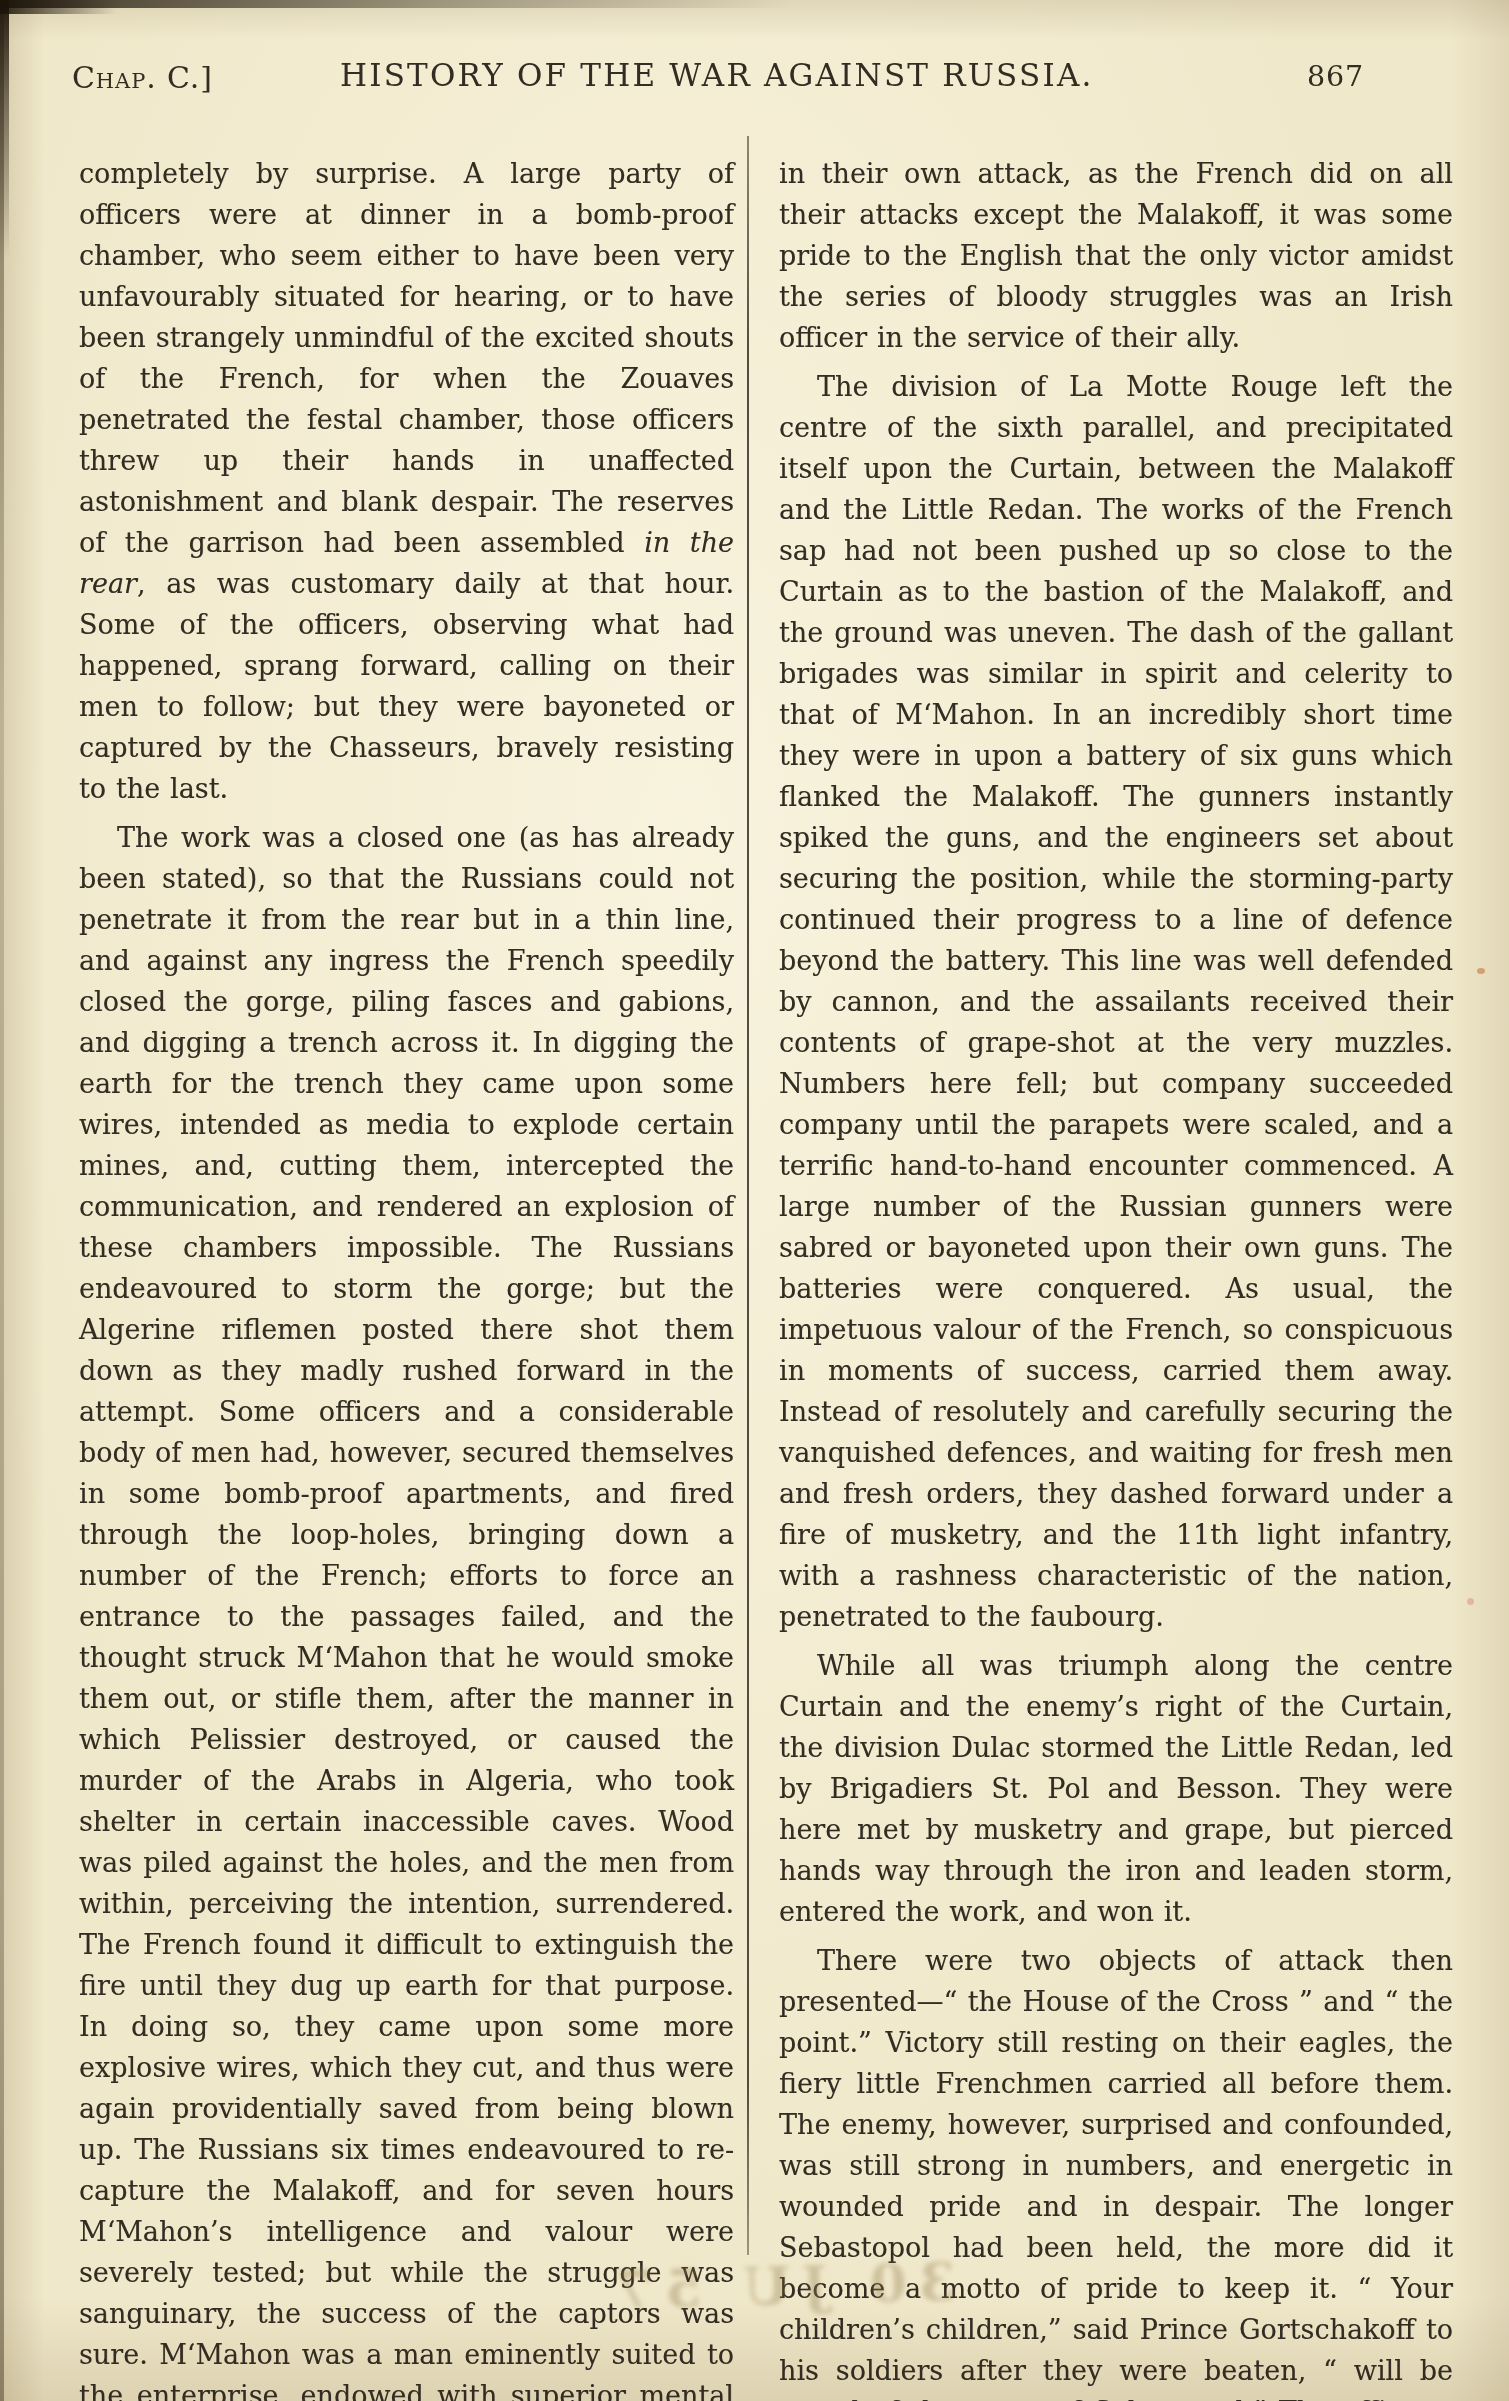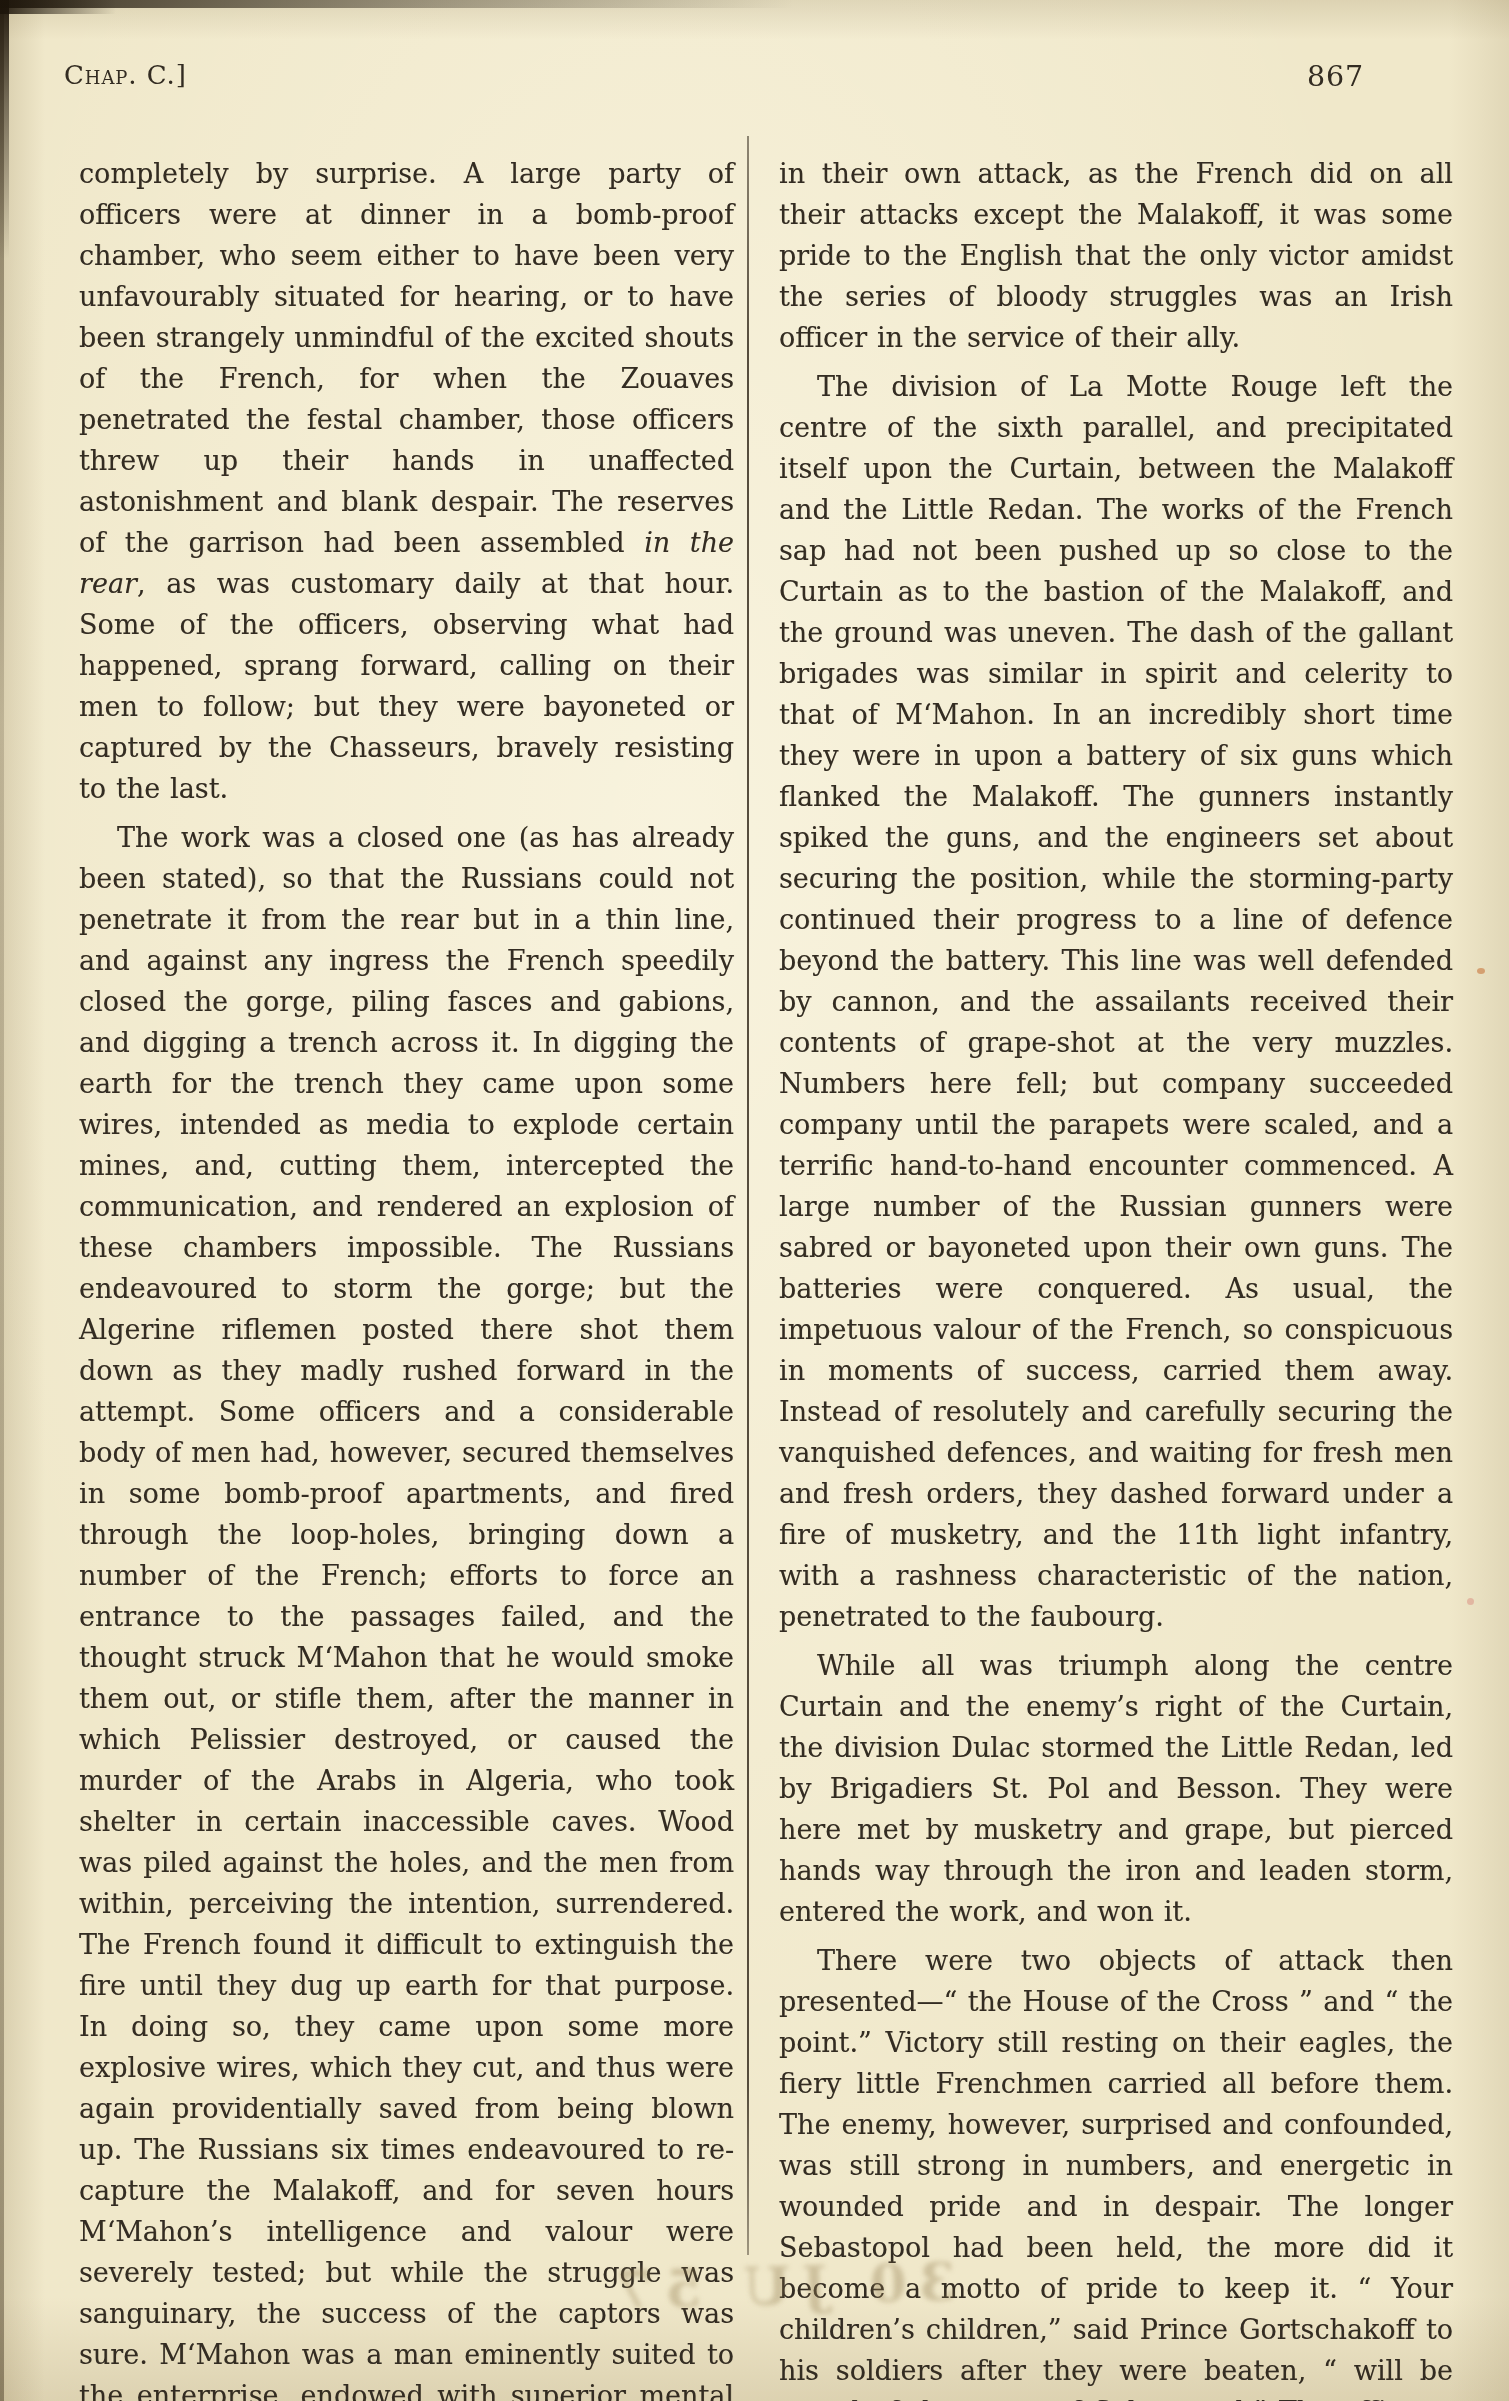--- a/index.html
+++ b/index.html
@@ -32,22 +32,22 @@
   .edge-top {
     position: absolute; left: 0; top: 0; height: 7.8px; width: 794px;
     background: linear-gradient(90deg, rgba(32,24,12,0.85), rgba(32,24,12,0.35) 55%, rgba(32,24,12,0) 100%);
   }
   .corner-wedge {
     position: absolute; left: 0; top: 0; width: 129px; height: 14px;
     background: linear-gradient(90deg, rgba(28,20,10,0.9), rgba(28,20,10,0) 90%);
   }
   header { position: absolute; left: 0; top: 0; width: 100%; height: 129px; }
   .chap {
-    position: absolute; left: 64px; top: 60px;
-    font-size: 26px; font-variant: small-caps; letter-spacing: 0.9px;
+    position: absolute; left: 72px; top: 60px;
+    font-size: 30px; font-variant: small-caps; letter-spacing: 0.9px;
   }
   .running-title {
     position: absolute; left: 47.5%; top: 57px; transform: translateX(-50%);
     font-size: 31px; letter-spacing: 2.2px; white-space: nowrap;
   }
   .pagenum {
     position: absolute; right: 145px; top: 60px;
     font-size: 28.5px; letter-spacing: 0.9px;
   }
   .col {
@@ -86,20 +86,21 @@
 
 <div>
 
   <div class="edge-left-full"></div>
   <div class="edge-left-top"></div>
   <div class="edge-top"></div>
   <div class="corner-wedge"></div>
 
   <header>
     <span class="chap">Chap. C.]</span>
+    <span class="running-title">HISTORY OF THE WAR AGAINST RUSSIA.</span>
     <span class="pagenum">867</span>
   </header>
 
   <div class="col col-left">
     <p><span>completely by surprise.  A large party of officers were at dinner in a bomb-proof chamber, who seem either to have been very unfavourably situated for hearing, or to have been strangely unmindful of the excited shouts of the French, for when the Zouaves penetrated the festal chamber, those officers threw up their hands in unaffected astonishment and blank despair.  The reserves of the garrison had been assembled </span><em>in the rear</em><span>, as was customary daily at that hour.  Some of the officers, observing what had happened, sprang forward, calling on their men to follow; but they were bayoneted or captured by the Chasseurs, bravely resisting to the last.</span></p>
     <p class="indent">The work was a closed one (as has already been stated), so that the Russians could not penetrate it from the rear but in a thin line, and against any ingress the French speedily closed the gorge, piling fasces and gabions, and digging a trench across it.  In digging the earth for the trench they came upon some wires, intended as media to explode certain mines, and, cutting them, intercepted the communication, and rendered an explosion of these chambers impossible.  The Russians endeavoured to storm the gorge; but the Algerine riflemen posted there shot them down as they madly rushed forward in the attempt. Some officers and a considerable body of men had, however, secured themselves in some bomb-proof apartments, and fired through the loop-holes, bringing down a number of the French; efforts to force an entrance to the passages failed, and the thought struck M‘Mahon that he would smoke them out, or stifle them, after the manner in which Pelissier destroyed, or caused the murder of the Arabs in Algeria, who took shelter in certain inaccessible caves.  Wood was piled against the holes, and the men from within, perceiving the intention, surrendered.  The French found it difficult to extinguish the fire until they dug up earth for that purpose.  In doing so, they came upon some more explosive wires, which they cut, and thus were again providentially saved from being blown up.  The Russians six times endeavoured to re-capture the Malakoff, and for seven hours M‘Mahon’s intelligence and valour were severely tested; but while the struggle was sanguinary, the success of the captors was sure.  M‘Mahon was a man eminently suited to the enterprise, endowed with superior mental capacity, physical endurance, and great daring.  It was some satisfaction to the British in their misfortunes on that chequered day that the captor of the Malakoff, after all, was not a Frenchman, but an Irish general in the French service.  Had it been otherwise, no jealousy would have soured the heart of a single soldier in the English camp; but, having failed at the Redan</p>
   </div>
 
   <div class="divider"></div>
 

